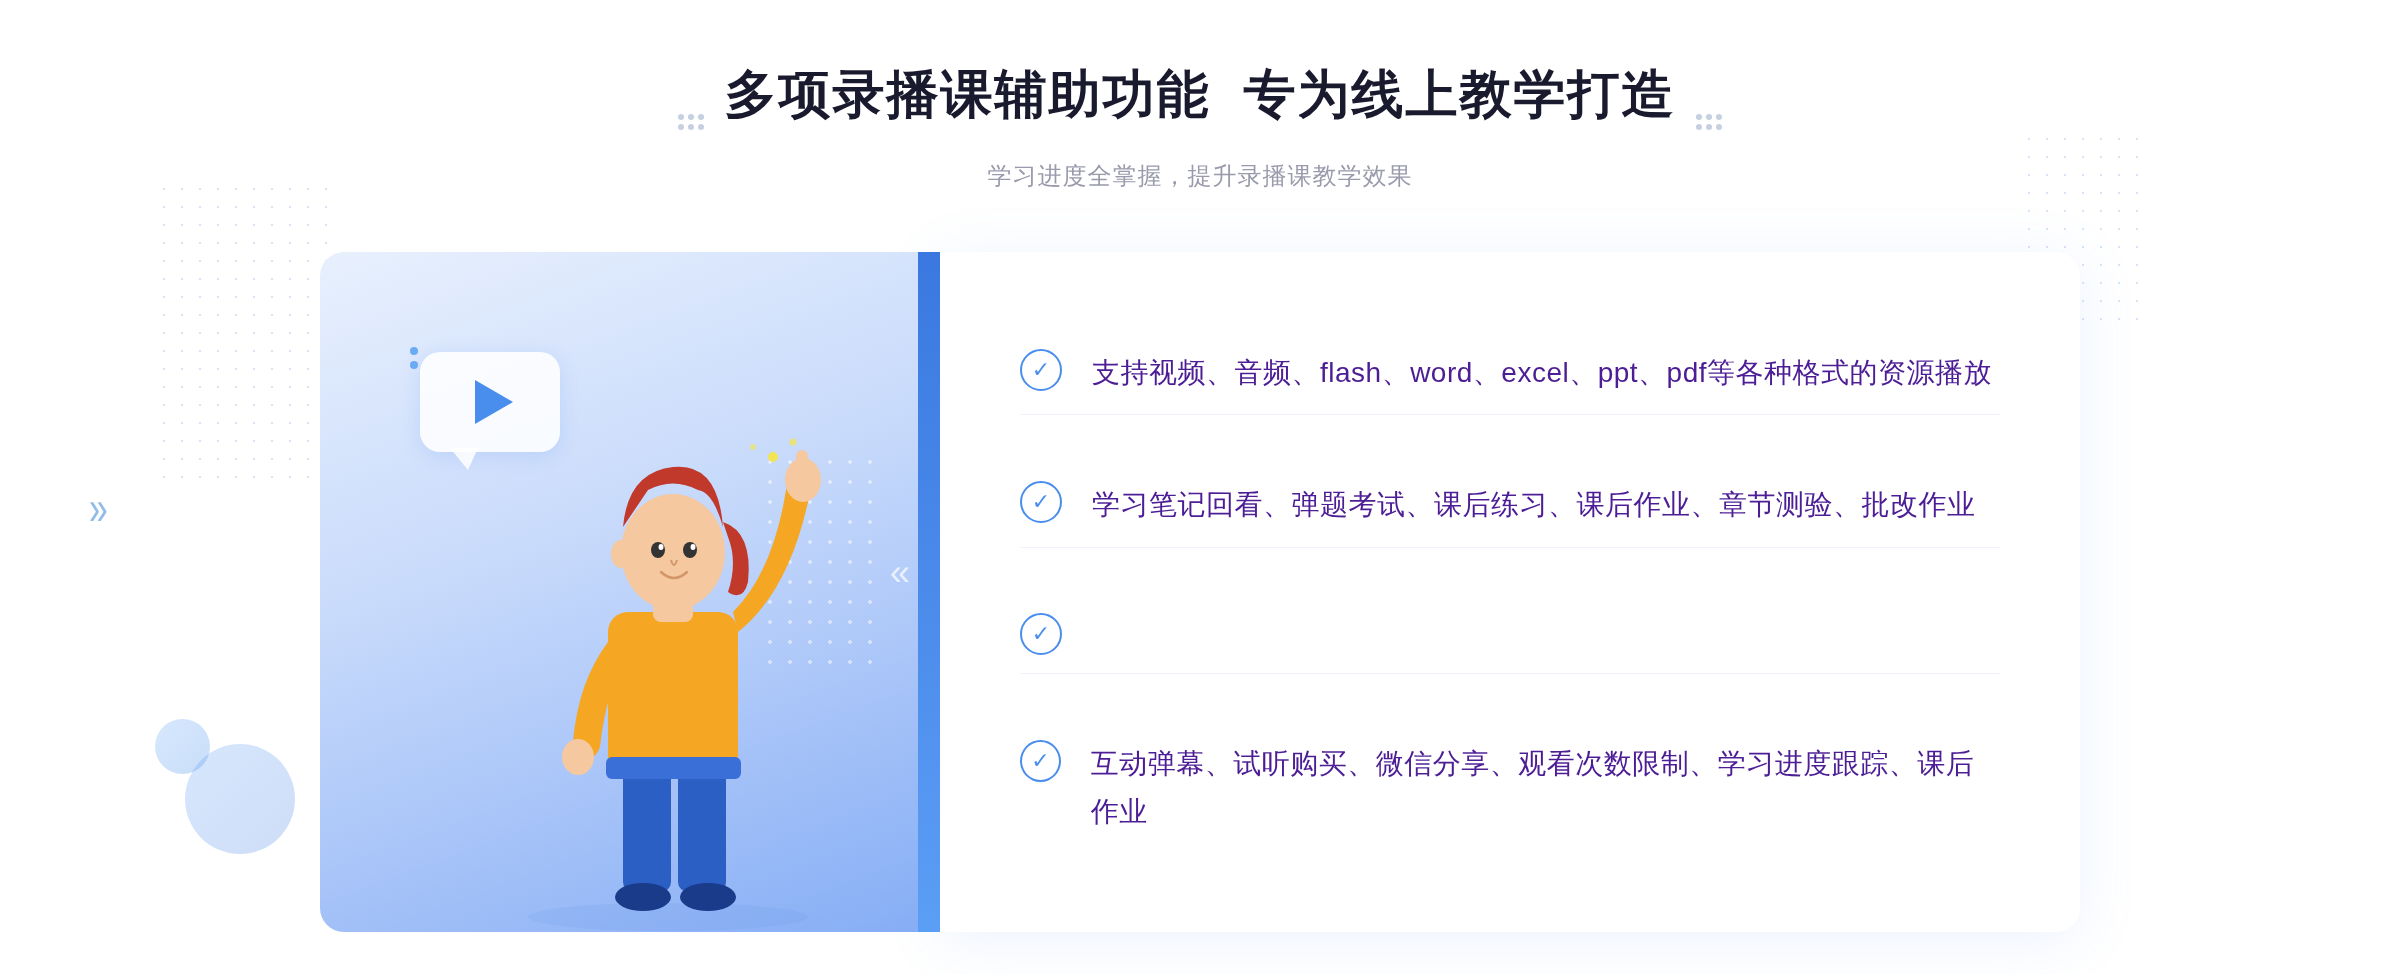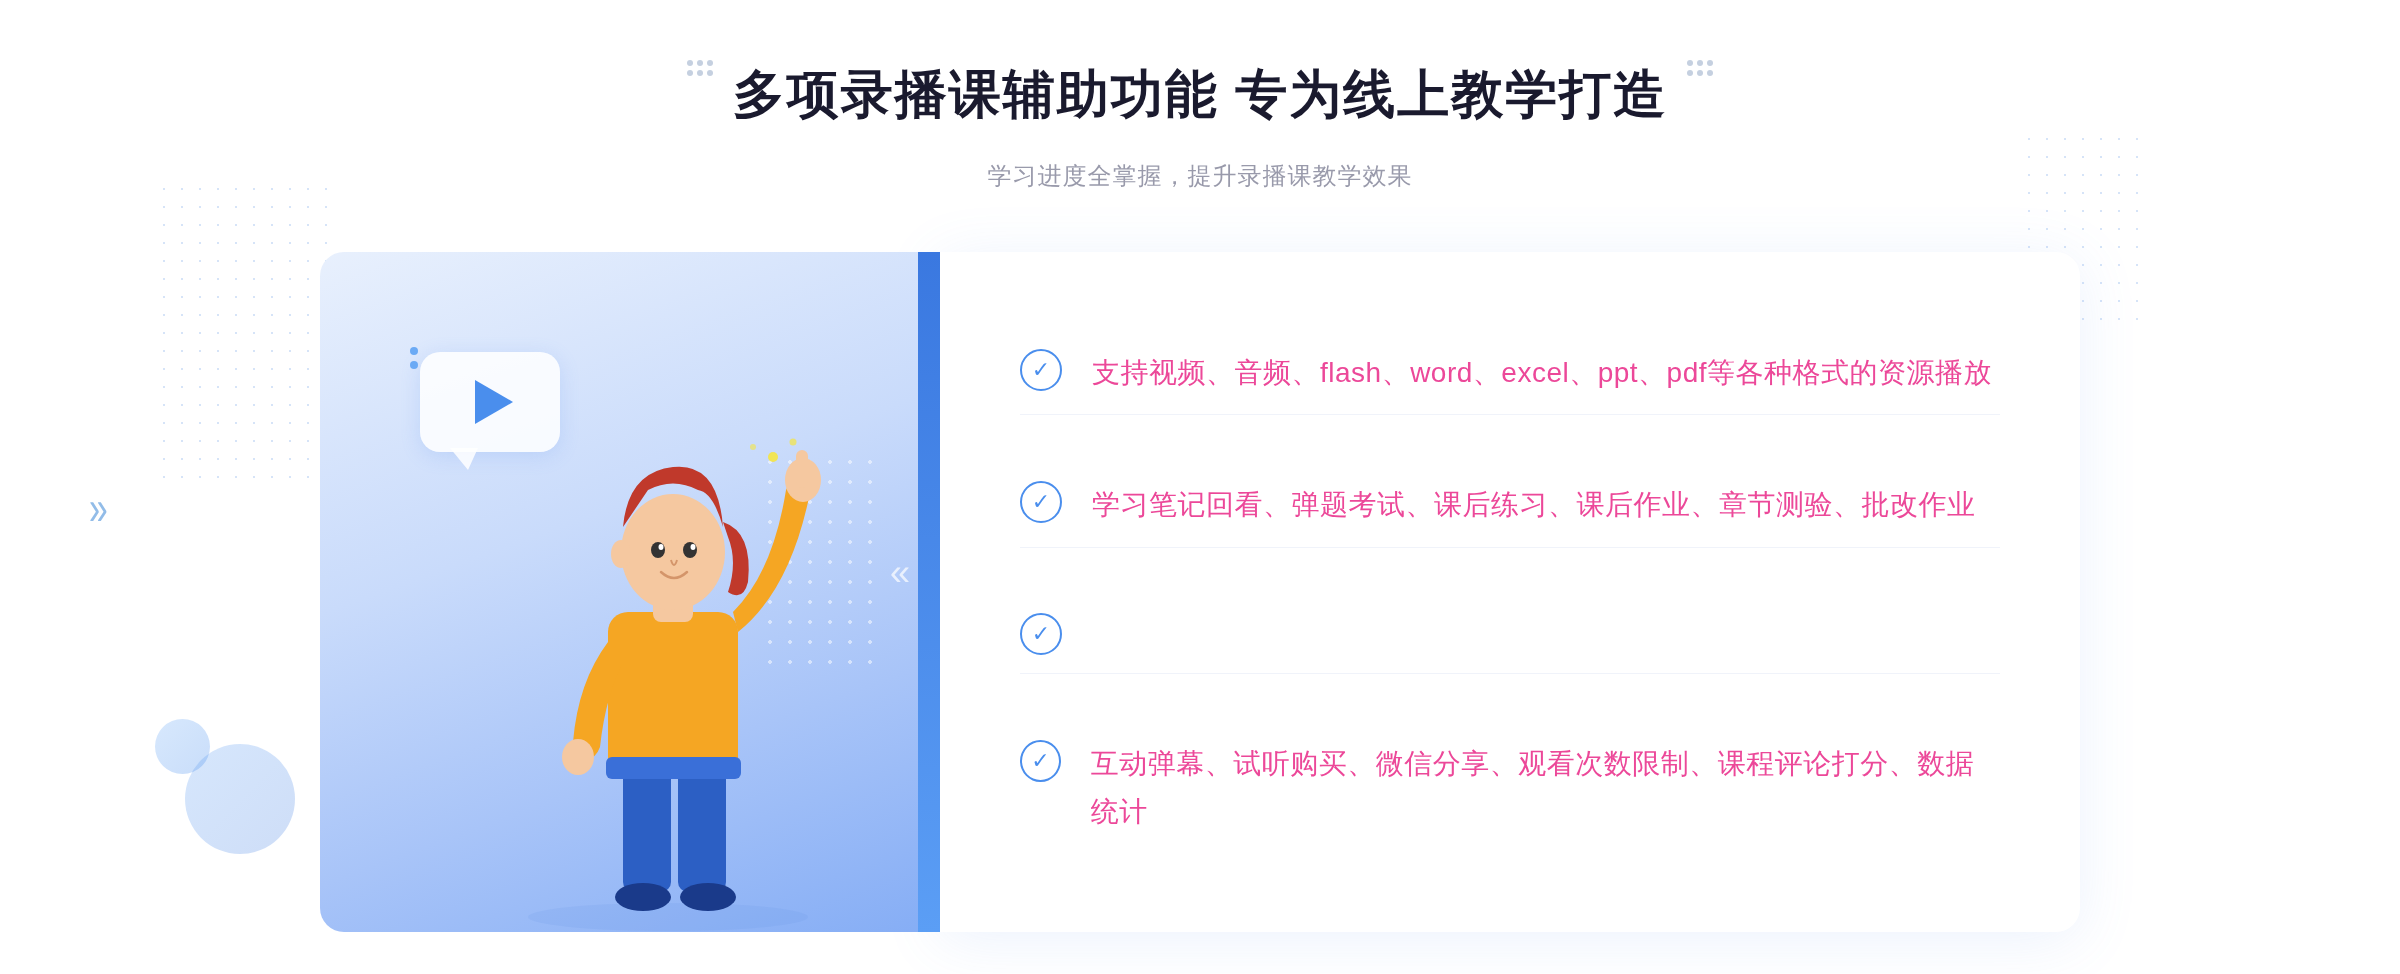--- a/index.html
+++ b/index.html
@@ -86,23 +86,24 @@
 
     
     .header-section {
       text-align: center;
       margin-bottom: 50px;
       position: relative;
     }
 
     .header-decorators {
       display: flex;
-      align-items: flex-start;
+      align-items: flex-end;
       justify-content: center;
       gap: 20px;
+      font-family: Liberation Mono, monospace;
     }
 
     .decorator-dots {
       display: grid;
       grid-template-columns: repeat(3, 6px);
       grid-template-rows: repeat(2, 6px);
       gap: 4px;
     }
 
     .decorator-dot {
@@ -278,21 +279,21 @@
 
     .check-mark {
       color: #4a8eed;
       font-size: 22px;
       font-weight: 300;
       line-height: 1;
     }
 
     .feature-text {
       font-size: 28px;
-      color: #ec4899;
+      color: #4c1d95;
       line-height: 1.7;
       font-weight: 400;
       letter-spacing: 0.5px;
     }
 
     
     .left-panel-stripe {
       position: absolute;
       right: 0;
       top: 0;
@@ -431,20 +432,20 @@
       <div class="feature-item">
         <div class="check-circle">
           <span class="check-mark">✓</span>
         </div>
       </div>
 
       <div class="feature-item">
         <div class="check-circle">
           <span class="check-mark">✓</span>
         </div>
-        <span class="feature-text">互动弹幕、试听购买、微信分享、观看次数限制、课程评论打分、数据统计</span>
+        <span class="feature-text">互动弹幕、试听购买、微信分享、观看次数限制、学习进度跟踪、课后作业</span>
       </div>
 
     </div>
 
   </div>
 
 </div>
 
 </body></html>

